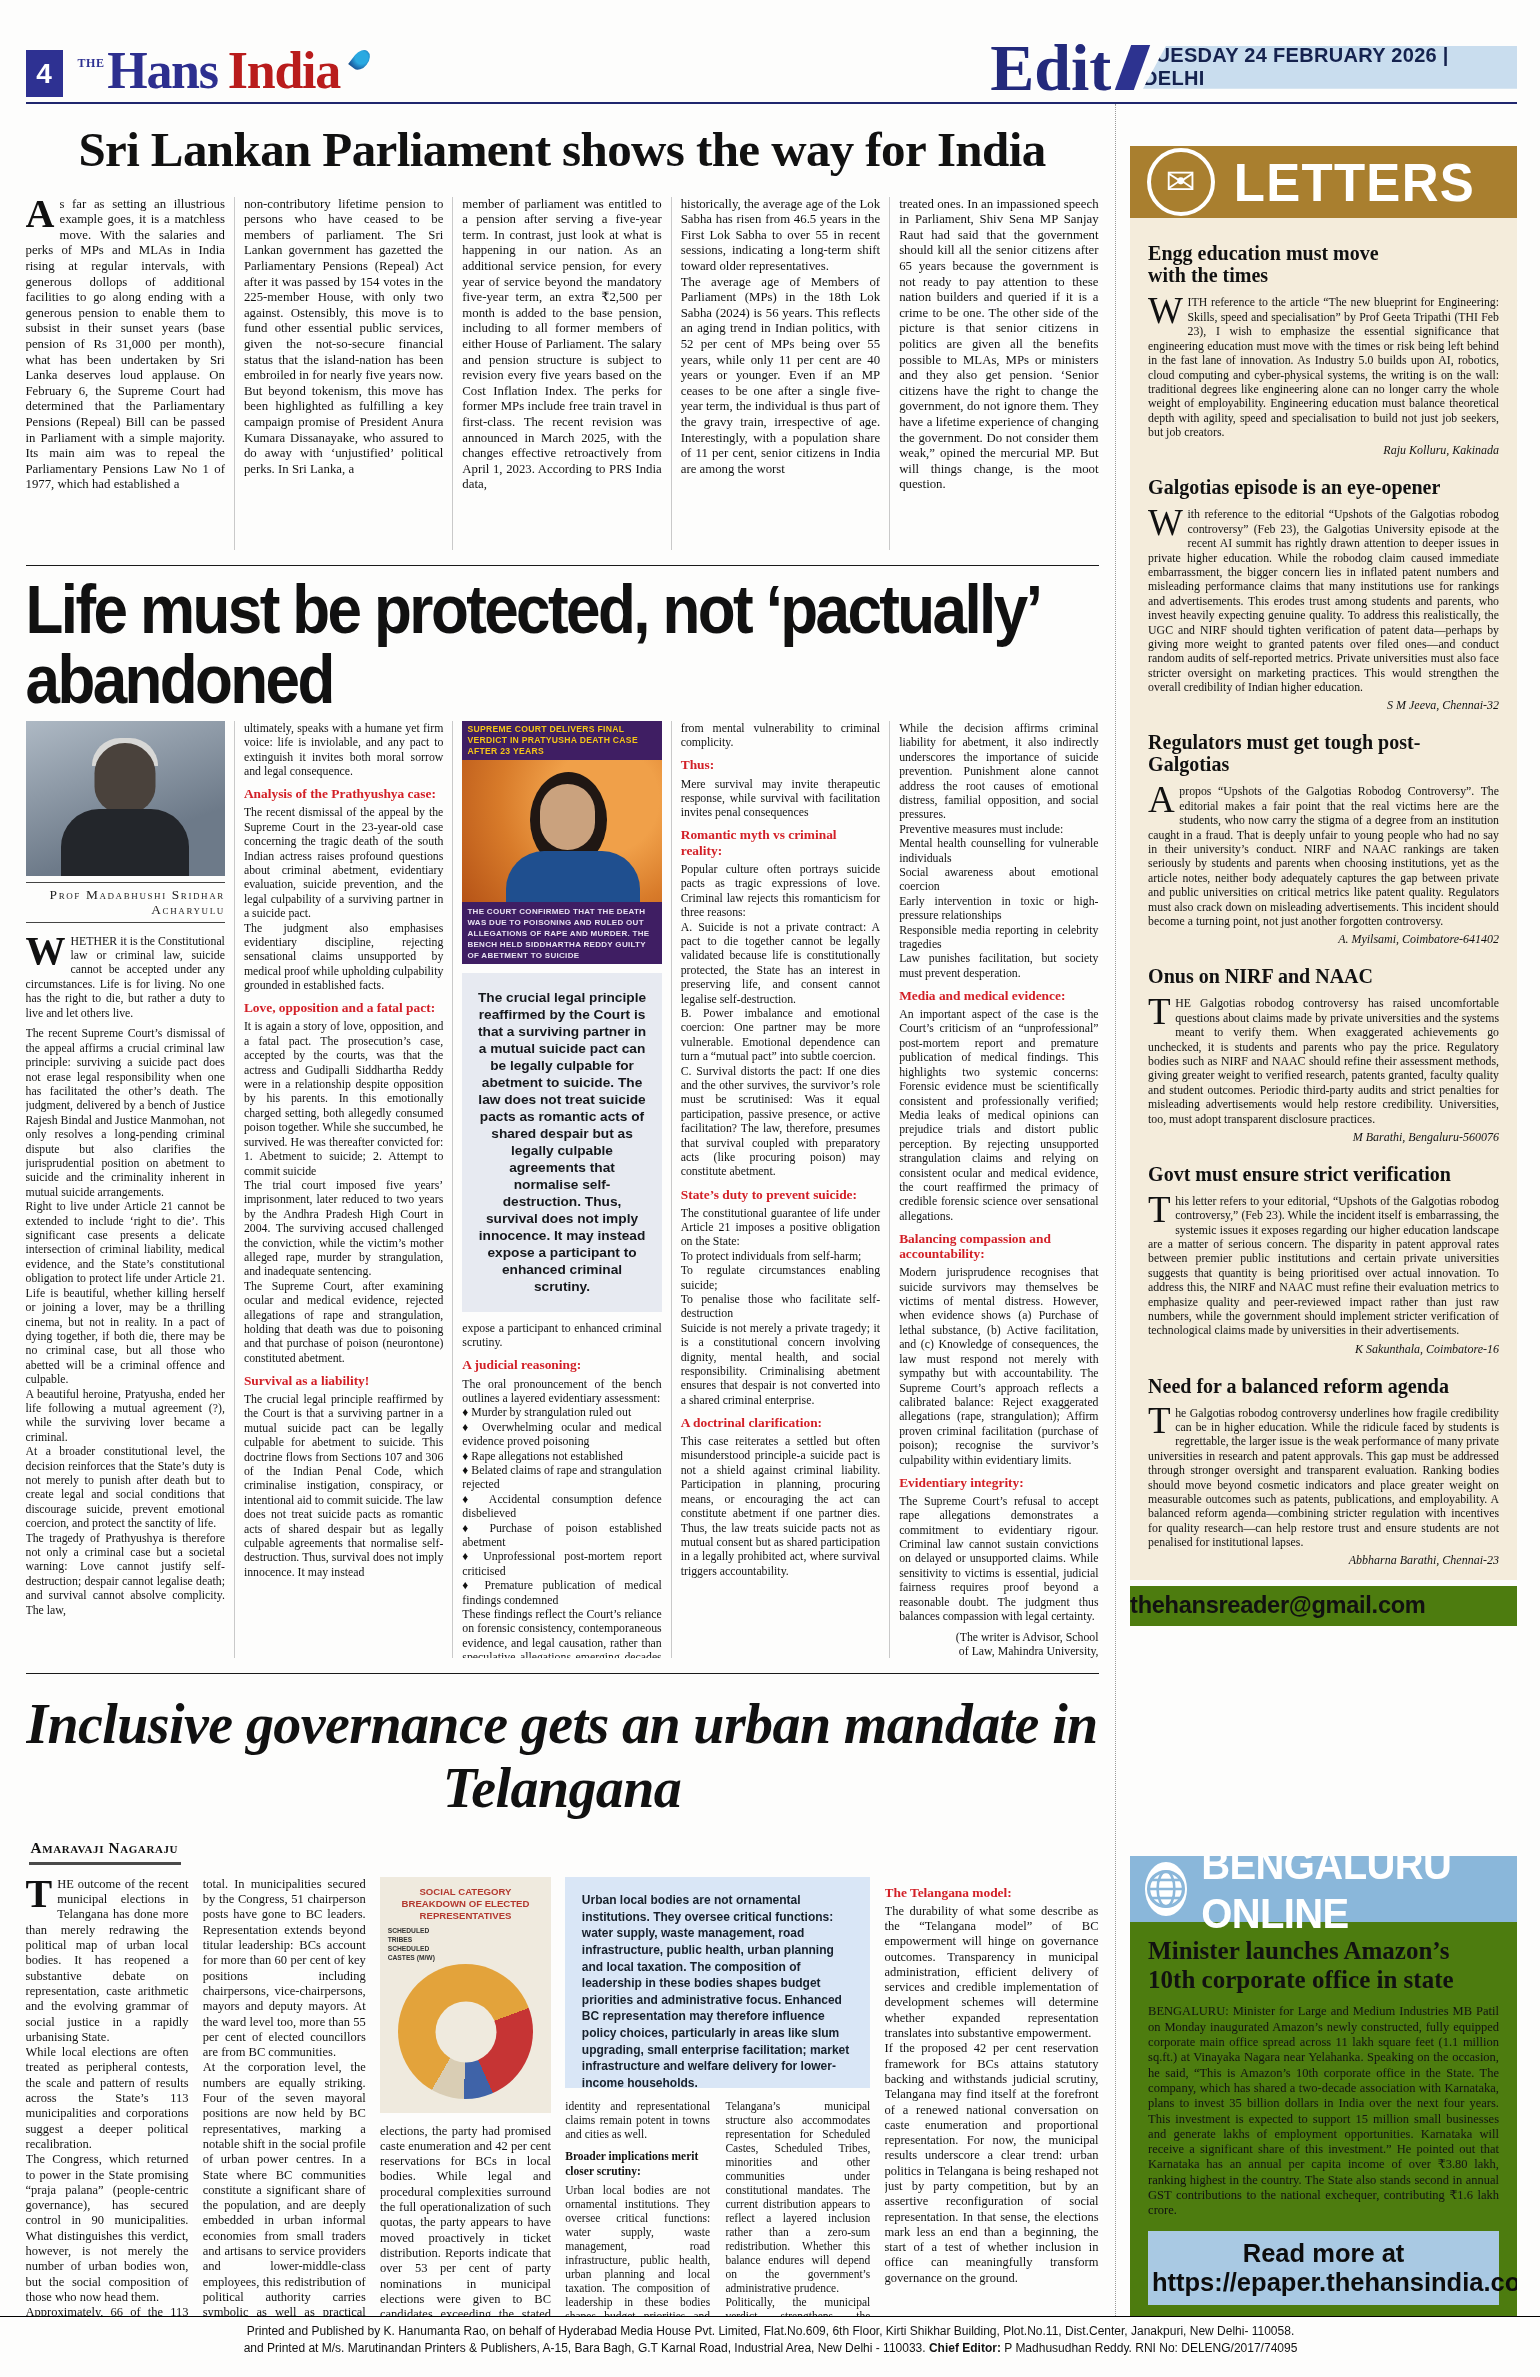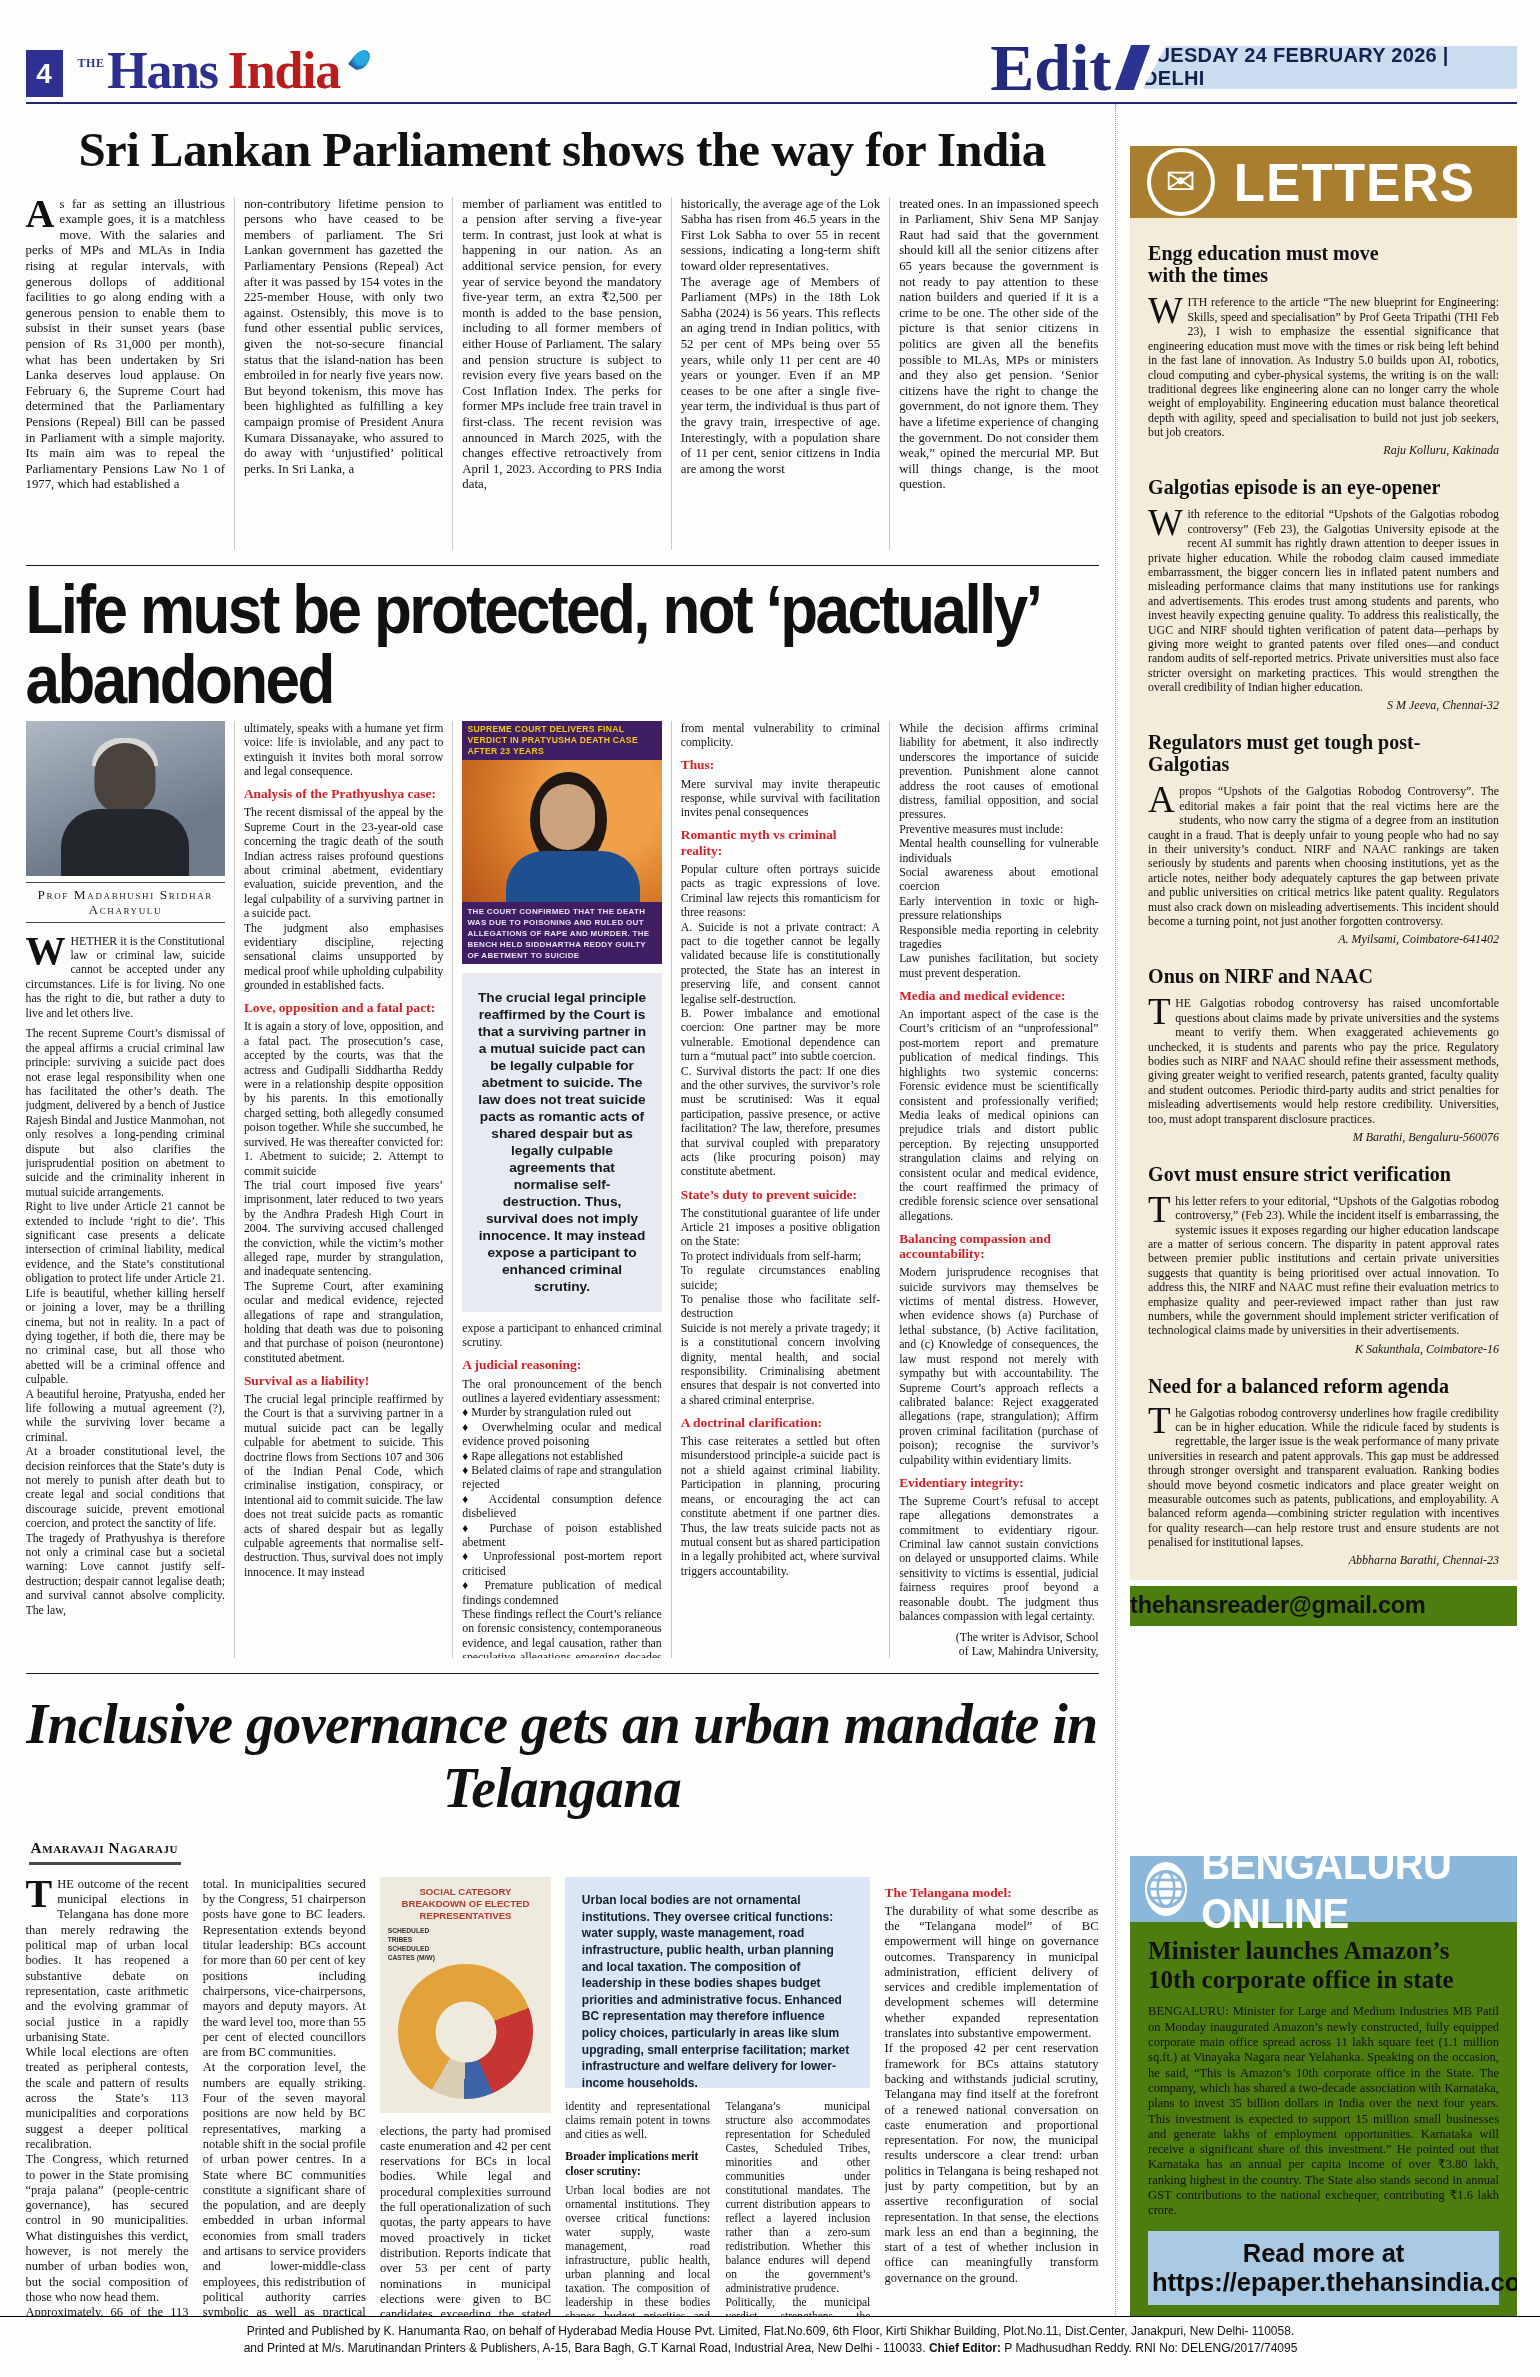--- a/index.html
+++ b/index.html
@@ -46,21 +46,21 @@
   .a2-cols{height:937px;font-size:11.8px;line-height:14.4px;}
   .subhead{color:#d22027;font-weight:bold;font-size:13.4px;line-height:15.3px;margin:7.7px 0 3.8px;text-align:left;}
   .subhead.black{color:#111;}
   .author-photo{height:155px;background:linear-gradient(160deg,#aeb9c4,#6d7a89 70%);position:relative;overflow:hidden;}
   .author-photo .head{position:absolute;left:50%;top:22px;transform:translateX(-50%);width:61px;height:70px;
                       border-radius:31px 31px 27px 27px;background:#4a423c;}
   .author-photo .hair{position:absolute;left:50%;top:16.6px;transform:translateX(-50%);width:66px;height:28px;
                       border-radius:32px 32px 0 0;background:#d8d8d6;}
   .author-photo .body{position:absolute;left:50%;bottom:-5.1px;transform:translateX(-50%);width:128px;height:72px;
                       border-radius:38px 38px 0 0;background:#23262b;}
-  .nameplate{border-top:1.3px solid #444;border-bottom:1.3px solid #444;text-align:center;margin:6.4px 0 10.2px;
+  .nameplate{border-top:1.3px solid #444;border-bottom:1.3px solid #444;text-align:right;margin:6.4px 0 10.2px;
              padding:5.1px 0;font-variant:small-caps;letter-spacing:1.6px;font-size:13.4px;color:#222;}
   .media .capbar{background:#3f1e63;color:#f5c518;font-family:"Liberation Sans",sans-serif;font-weight:bold;
                  font-size:8.6px;line-height:11px;padding:3.2px 5.1px;text-align:left;letter-spacing:0.3px;}
   .media .capbar.bottom{color:#e8e2f2;font-size:8px;}
   .media .photo{height:142px;background:radial-gradient(circle at 72% 28%,#f0a049 0 30%,#d87b2a 60%,#b55317);position:relative;overflow:hidden;}
   .media .photo .hair{position:absolute;left:34%;top:11.5px;width:77px;height:96px;border-radius:50%;background:#201713;}
   .media .photo .face{position:absolute;left:39%;top:24px;width:55px;height:66px;border-radius:29px;background:#caa27e;}
   .media .photo .sari{position:absolute;left:22%;bottom:-19px;width:134px;height:70px;border-radius:38px 38px 0 0;background:#1f4f8f;}
   .pullquote{background:#e7eaf1;margin-top:9px;padding:16.6px 12.8px;text-align:center;
              font-family:"Liberation Sans",sans-serif;font-weight:bold;font-size:13.7px;line-height:17px;color:#16181c;}

